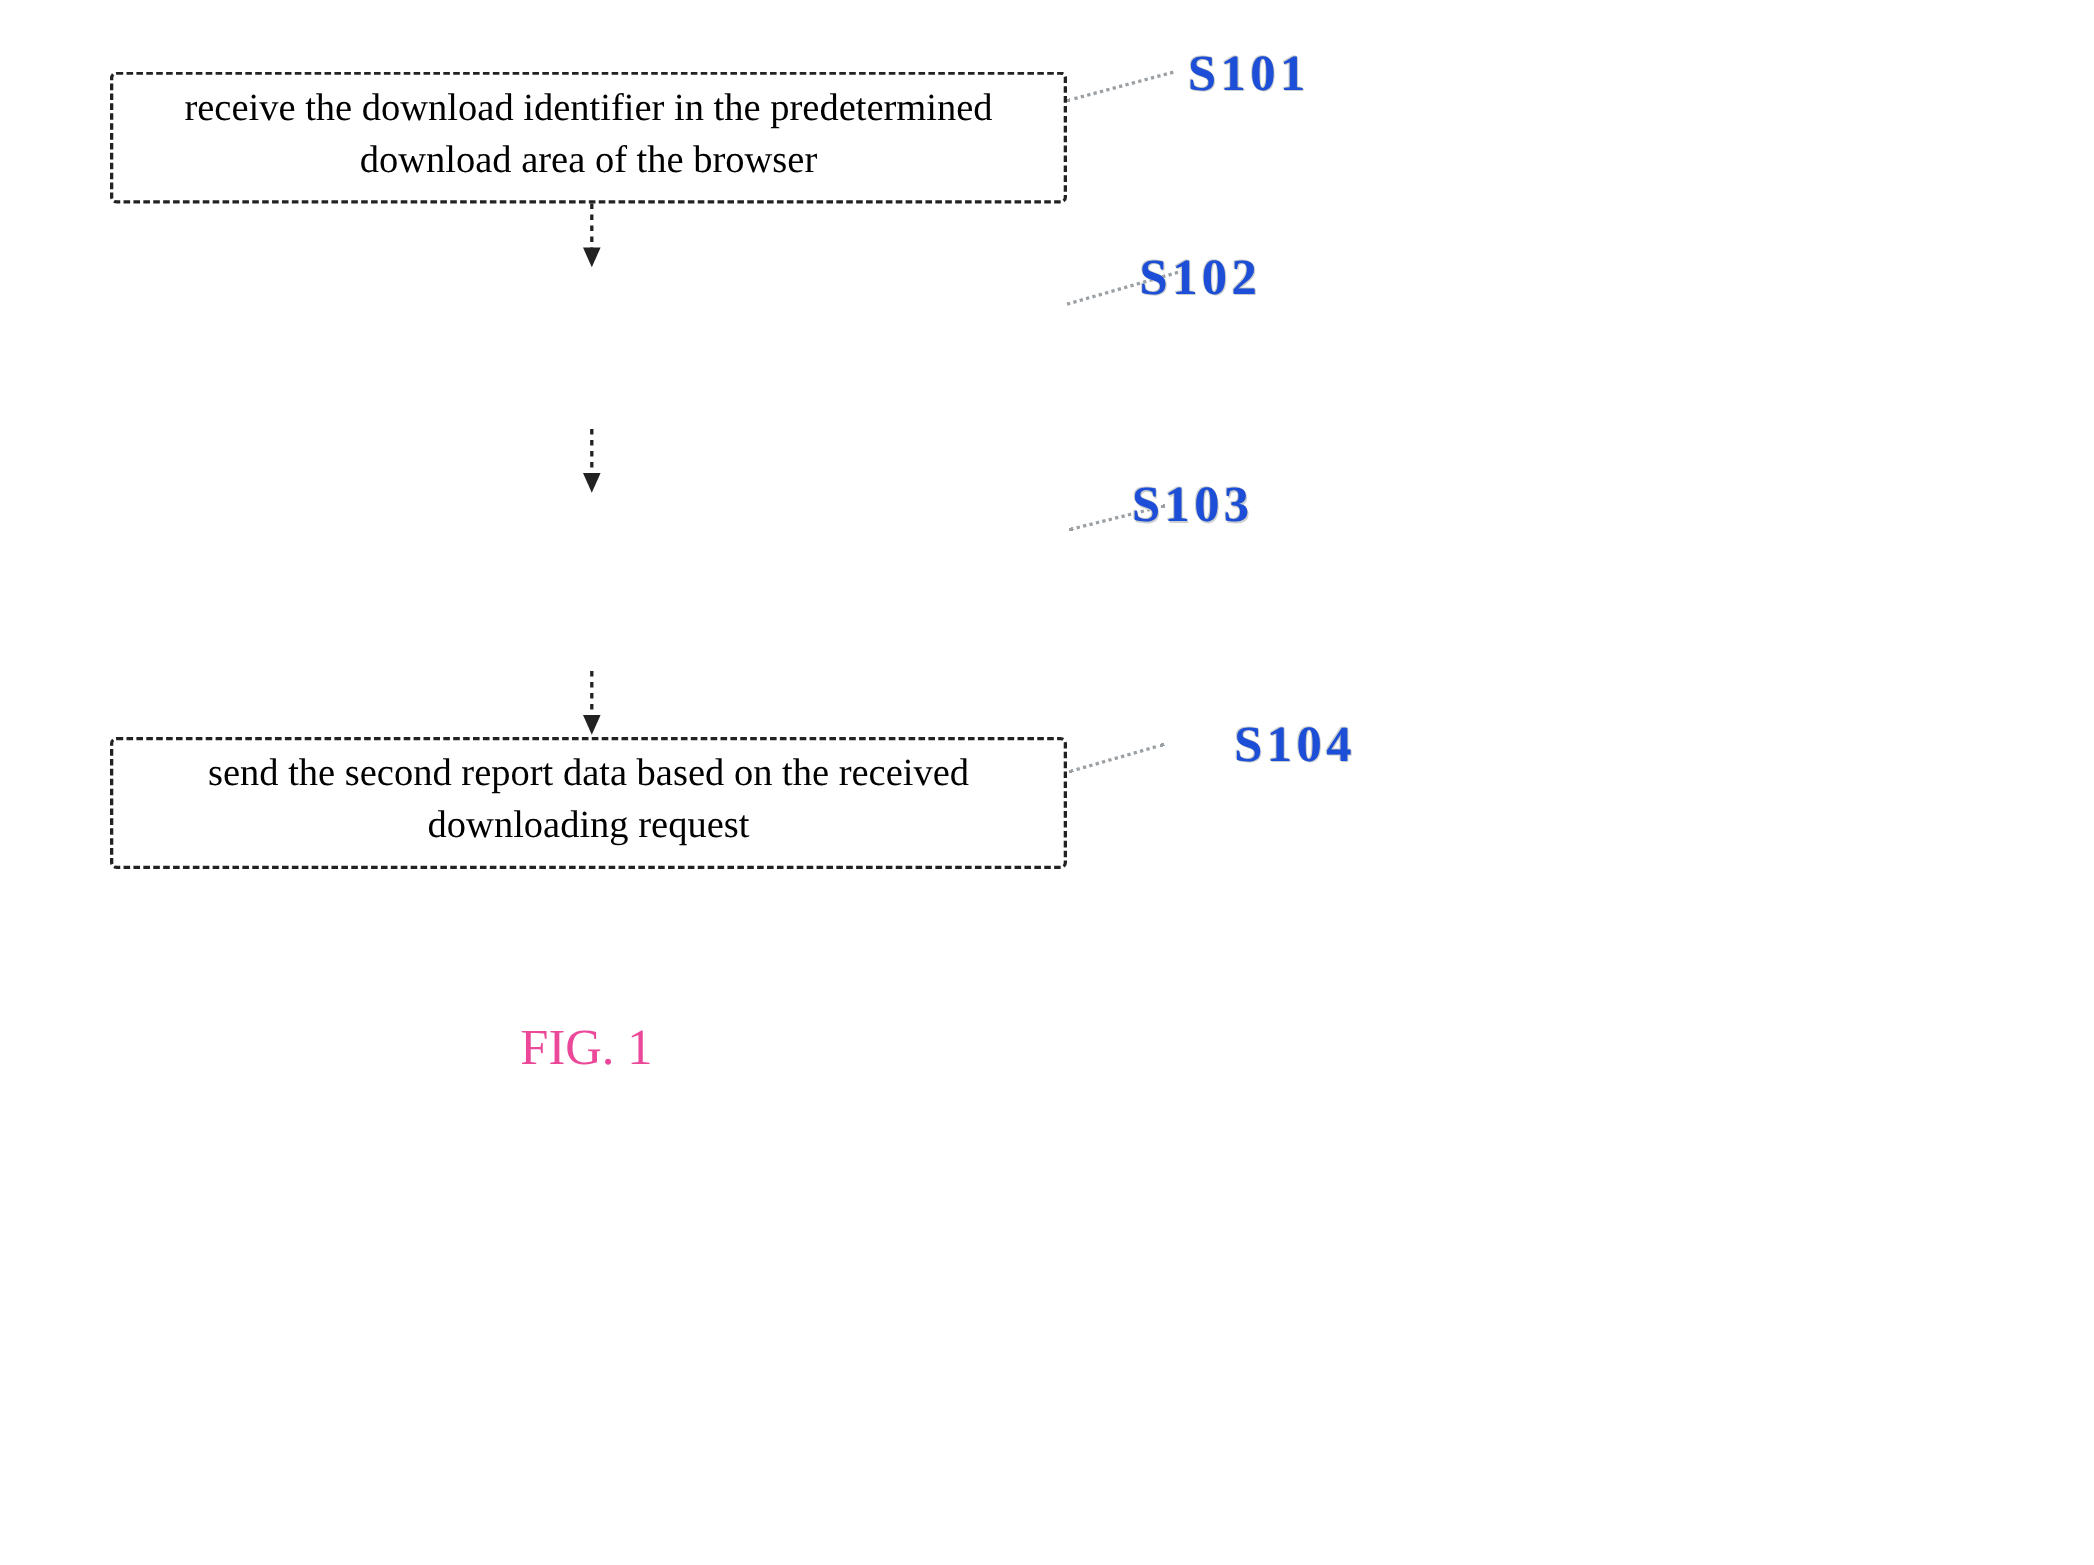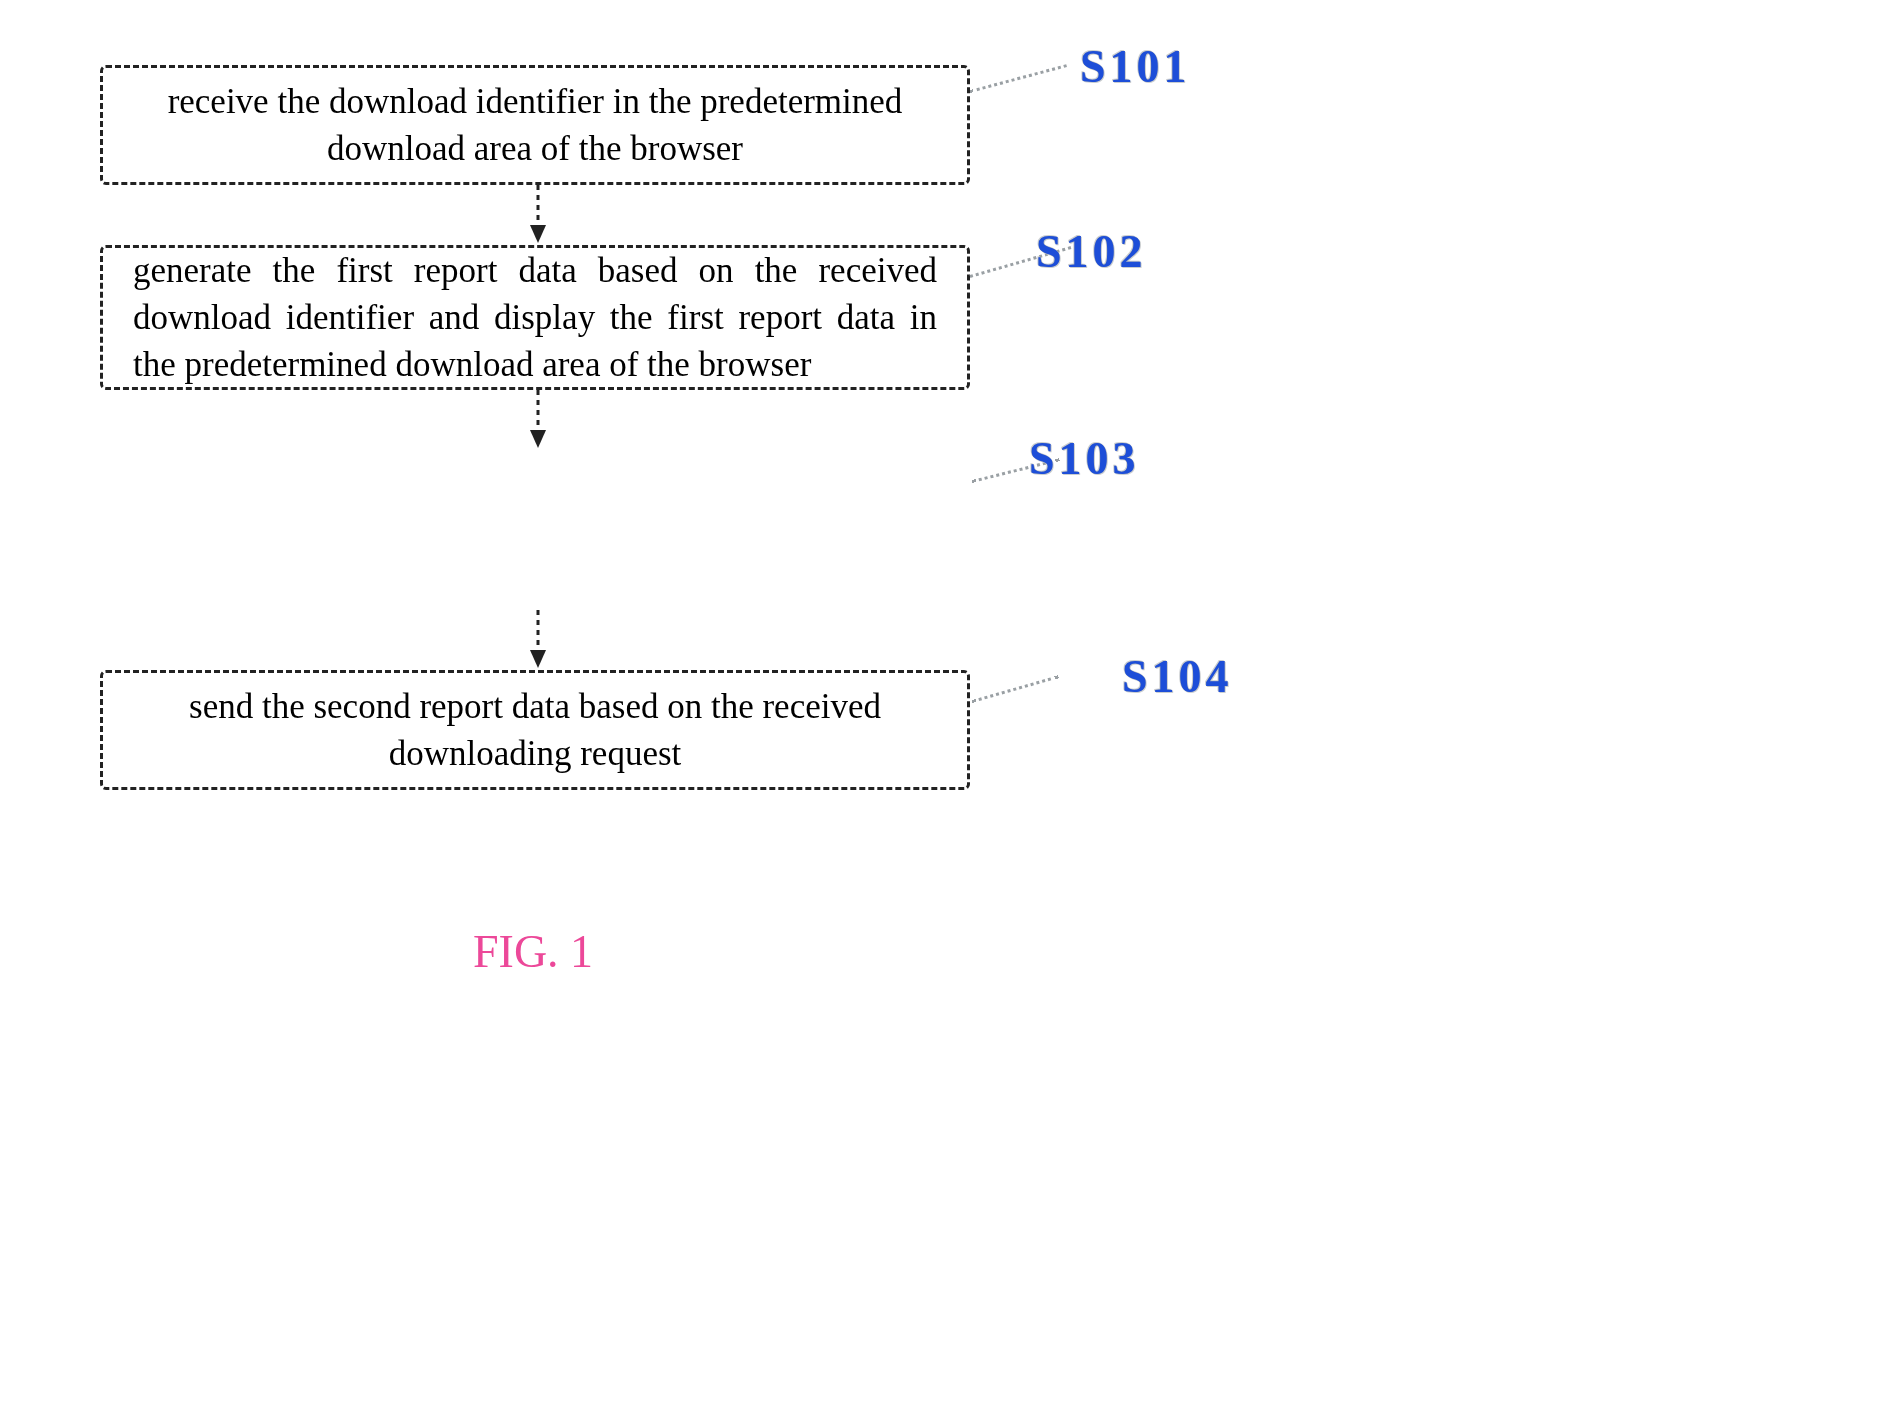--- a/index.html
+++ b/index.html
@@ -16,21 +16,21 @@
     width: 1904px;
     height: 1423px;
   }
   .step-box {
     position: absolute;
     border: 3px dashed #222;
     border-radius: 6px;
     background: #ffffff;
     box-sizing: border-box;
     display: flex;
-    align-items: center;
+    align-items: flex-end;
     padding: 14px 30px;
   }
   .step-text {
     font-size: 35px;
     line-height: 1.35;
     color: #000000;
   }
   .step-text.center {
     text-align: center;
     width: 100%;
@@ -77,23 +77,20 @@
     <div class="step-text center">receive the download identifier in the predetermined download area of the browser</div>
   </div>
   <div class="dotted-leader" style="left:970px; top:90px; width:100px; transform:rotate(-15deg);"></div>
   <div class="step-label" style="left:1080px; top:40px;">S101</div>
 
   <svg class="arrow" style="left:530px; top:185px; width:16px; height:60px;">
     <line x1="8" y1="0" x2="8" y2="42" stroke="#222" stroke-width="3" stroke-dasharray="5,5"></line>
     <polygon points="0,40 16,40 8,58" fill="#222"></polygon>
   </svg>
 
-  <div class="step-box" style="left:100px; top:245px; width:870px; height:145px;">
-    <div class="step-text justify">generate the first report data based on the received download identifier and display the first report data in the predetermined download area of the browser</div>
-  </div>
   <div class="dotted-leader" style="left:970px; top:275px; width:105px; transform:rotate(-16deg);"></div>
   <div class="step-label" style="left:1036px; top:225px;">S102</div>
 
   <svg class="arrow" style="left:530px; top:390px; width:16px; height:60px;">
     <line x1="8" y1="0" x2="8" y2="42" stroke="#222" stroke-width="3" stroke-dasharray="5,5"></line>
     <polygon points="0,40 16,40 8,58" fill="#222"></polygon>
   </svg>
 
   <div class="dotted-leader" style="left:972px; top:480px; width:90px; transform:rotate(-14deg);"></div>
   <div class="step-label" style="left:1029px; top:432px;">S103</div>

